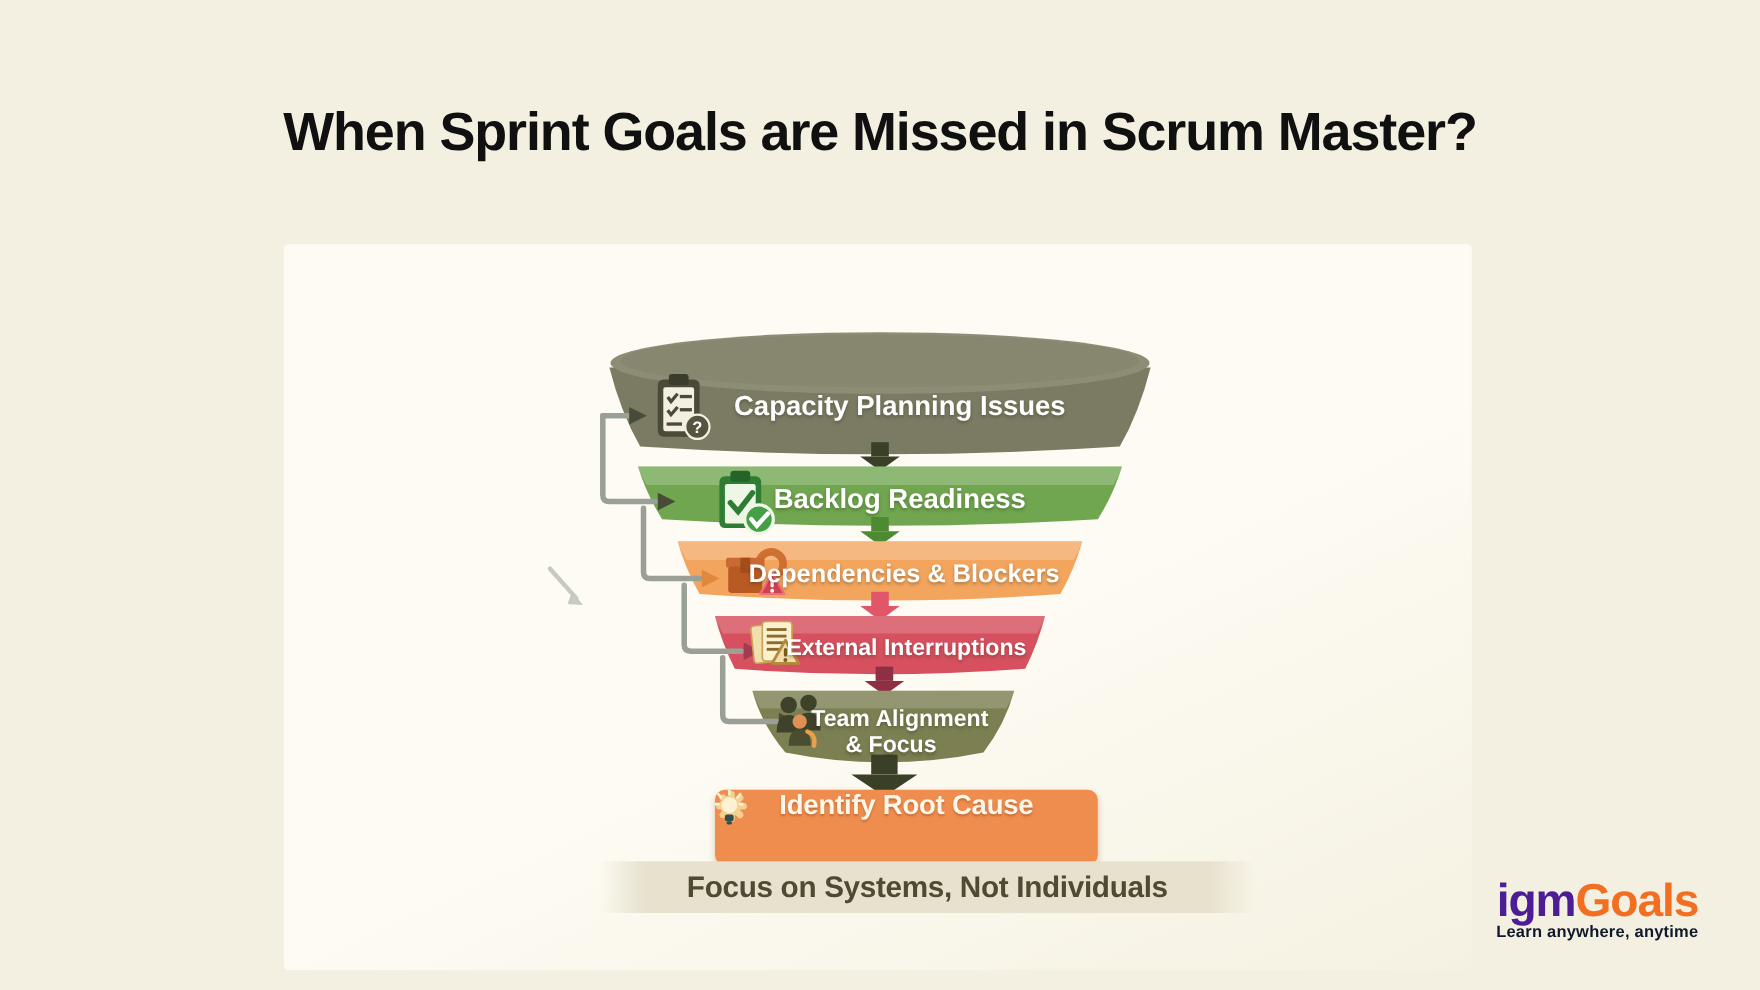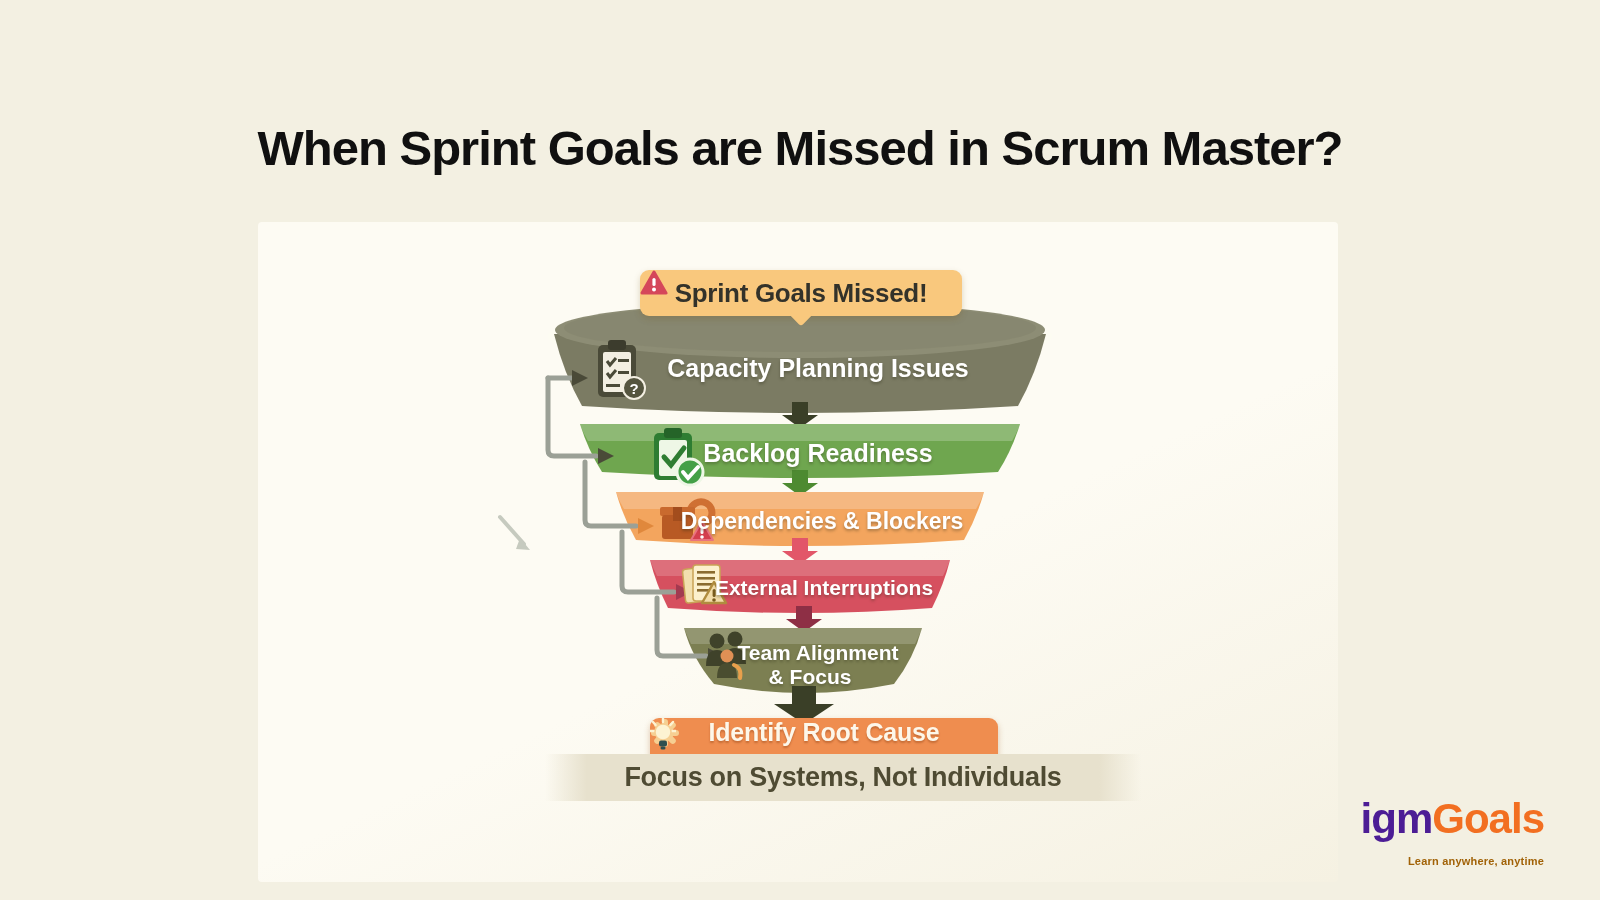--- a/index.html
+++ b/index.html
@@ -1,20 +1,20 @@
 <!DOCTYPE html>
 <html><head>
 <meta charset="utf-8">
 <style>
   * { margin:0; padding:0; box-sizing:border-box; }
   body { width:1600px; height:900px; background:#f3f0e2; font-family:"Liberation Sans", sans-serif; overflow:hidden; }
   #stage { position:relative; width:1600px; height:900px; }
 
   .page-title {
-    position:absolute; top:120px; left:0; width:1600px; text-align:center;
+    position:absolute; top:92px; left:0; width:1600px; text-align:center;
     font-size:49px; font-weight:700; letter-spacing:-1px; color:#101010;
   }
 
   .card {
     position:absolute; left:258px; top:222px; width:1080px; height:660px;
     background:linear-gradient(155deg,#fdfbf3 55%, #f5f1e2 100%);
     border-radius:4px;
   }
   .card svg { position:absolute; left:0; top:0; }
 
@@ -35,31 +35,31 @@
   .alert-label { font-size:26px; font-weight:700; color:#33322a; letter-spacing:-.3px; }
 
   .root-banner {
     position:absolute; left:392px; top:496px; width:348px; height:68px;
     background:#ef8d4f; border-radius:9px; box-shadow:0 3px 6px rgba(150,80,20,.3);
     display:flex; justify-content:center; gap:10px;
   }
   .root-label { font-size:25px; font-weight:700; color:#fdf7ea; text-shadow:0 2px 2px rgba(120,50,10,.35); letter-spacing:-.2px; }
 
   .footer-band {
-    position:absolute; left:287px; top:532px; width:596px; height:47px;
+    position:absolute; left:287px; top:561px; width:596px; height:47px;
     background:linear-gradient(90deg, rgba(231,225,205,0) 0%, #e7e1cd 7%, #e7e1cd 93%, rgba(231,225,205,0) 100%);
     display:flex; align-items:center; justify-content:center;
   }
   .footer-label { font-size:27px; font-weight:700; color:#4f4b33; letter-spacing:-.3px; }
 
   .logo { position:absolute; right:56px; top:798px; text-align:right; line-height:1; }
   .logo .word { font-size:42px; font-weight:700; letter-spacing:-1px; }
   .logo .p1 { color:#4c1d95; }
   .logo .p2 { color:#f26f21; }
-  .logo .tagline { margin-top:16px; font-size:11px; font-weight:700; color:#a16207; letter-spacing:.2px; }
+  .logo .tagline { margin-top:0; font-size:15px; font-weight:700; color:#0f172a; letter-spacing:.2px; }
 </style>
 </head>
 <body>
 
 <div id="stage">
 
   <h1 class="page-title">When Sprint Goals are Missed in Scrum Master?</h1>
 
   <section class="card">
 
@@ -180,29 +180,20 @@
       </g>
 
       <text class="tier-label" x="560" y="155" font-size="25">Capacity Planning Issues</text>
       <text class="tier-label" x="560" y="240" font-size="25">Backlog Readiness</text>
       <text class="tier-label" x="564" y="307" font-size="23">Dependencies &amp; Blockers</text>
       <text class="tier-label" x="566" y="373" font-size="21">External Interruptions</text>
       <text class="tier-label" x="560" y="438" font-size="21">Team Alignment</text>
       <text class="tier-label" x="552" y="462" font-size="21">&amp; Focus</text>
     </svg>
 
-    <div class="alert-banner">
-      <svg width="28" height="26" viewBox="0 0 28 26">
-        <polygon points="14,2 26,23 2,23" fill="#d5475a" stroke="#d5475a" stroke-width="3" stroke-linejoin="round"></polygon>
-        <rect x="12.4" y="8" width="3.2" height="8" rx="1.6" fill="#ffffff"></rect>
-        <circle cx="14" cy="19.5" r="2" fill="#ffffff"></circle>
-      </svg>
-      <span class="alert-label">Sprint Goals Missed!</span>
-      <i class="pointer"></i>
-    </div>
 
     <div class="root-banner">
       <svg width="30" height="30" viewBox="0 0 30 30">
         <g fill="#f6cf92">
           <rect x="12" y="1" width="6" height="28" rx="3"></rect>
           <rect x="12" y="1" width="6" height="28" rx="3" transform="rotate(45 15 15)"></rect>
           <rect x="12" y="1" width="6" height="28" rx="3" transform="rotate(90 15 15)"></rect>
           <rect x="12" y="1" width="6" height="28" rx="3" transform="rotate(135 15 15)"></rect>
         </g>
         <circle cx="15" cy="15" r="8.5" fill="#f6cf92"></circle>

